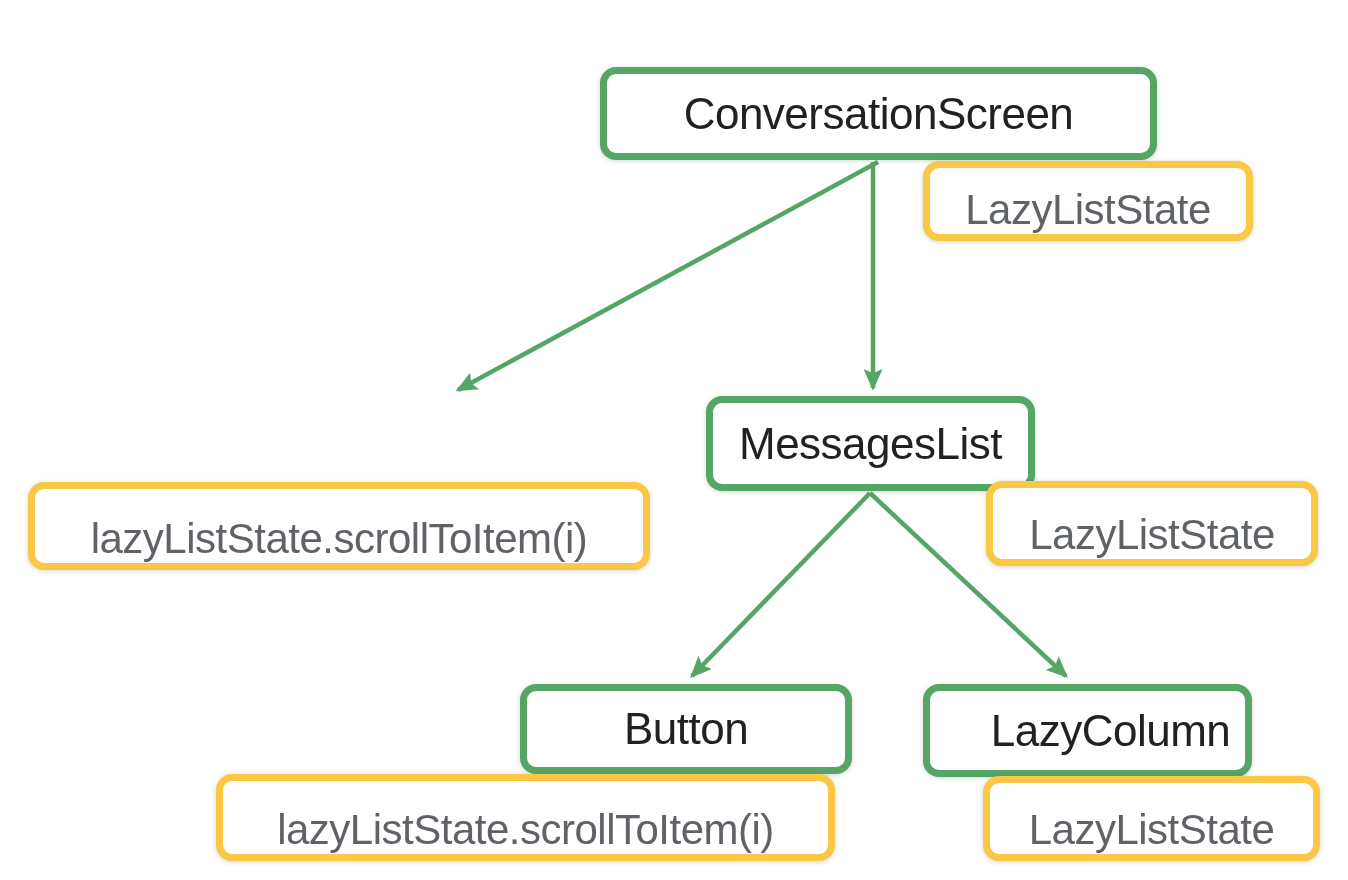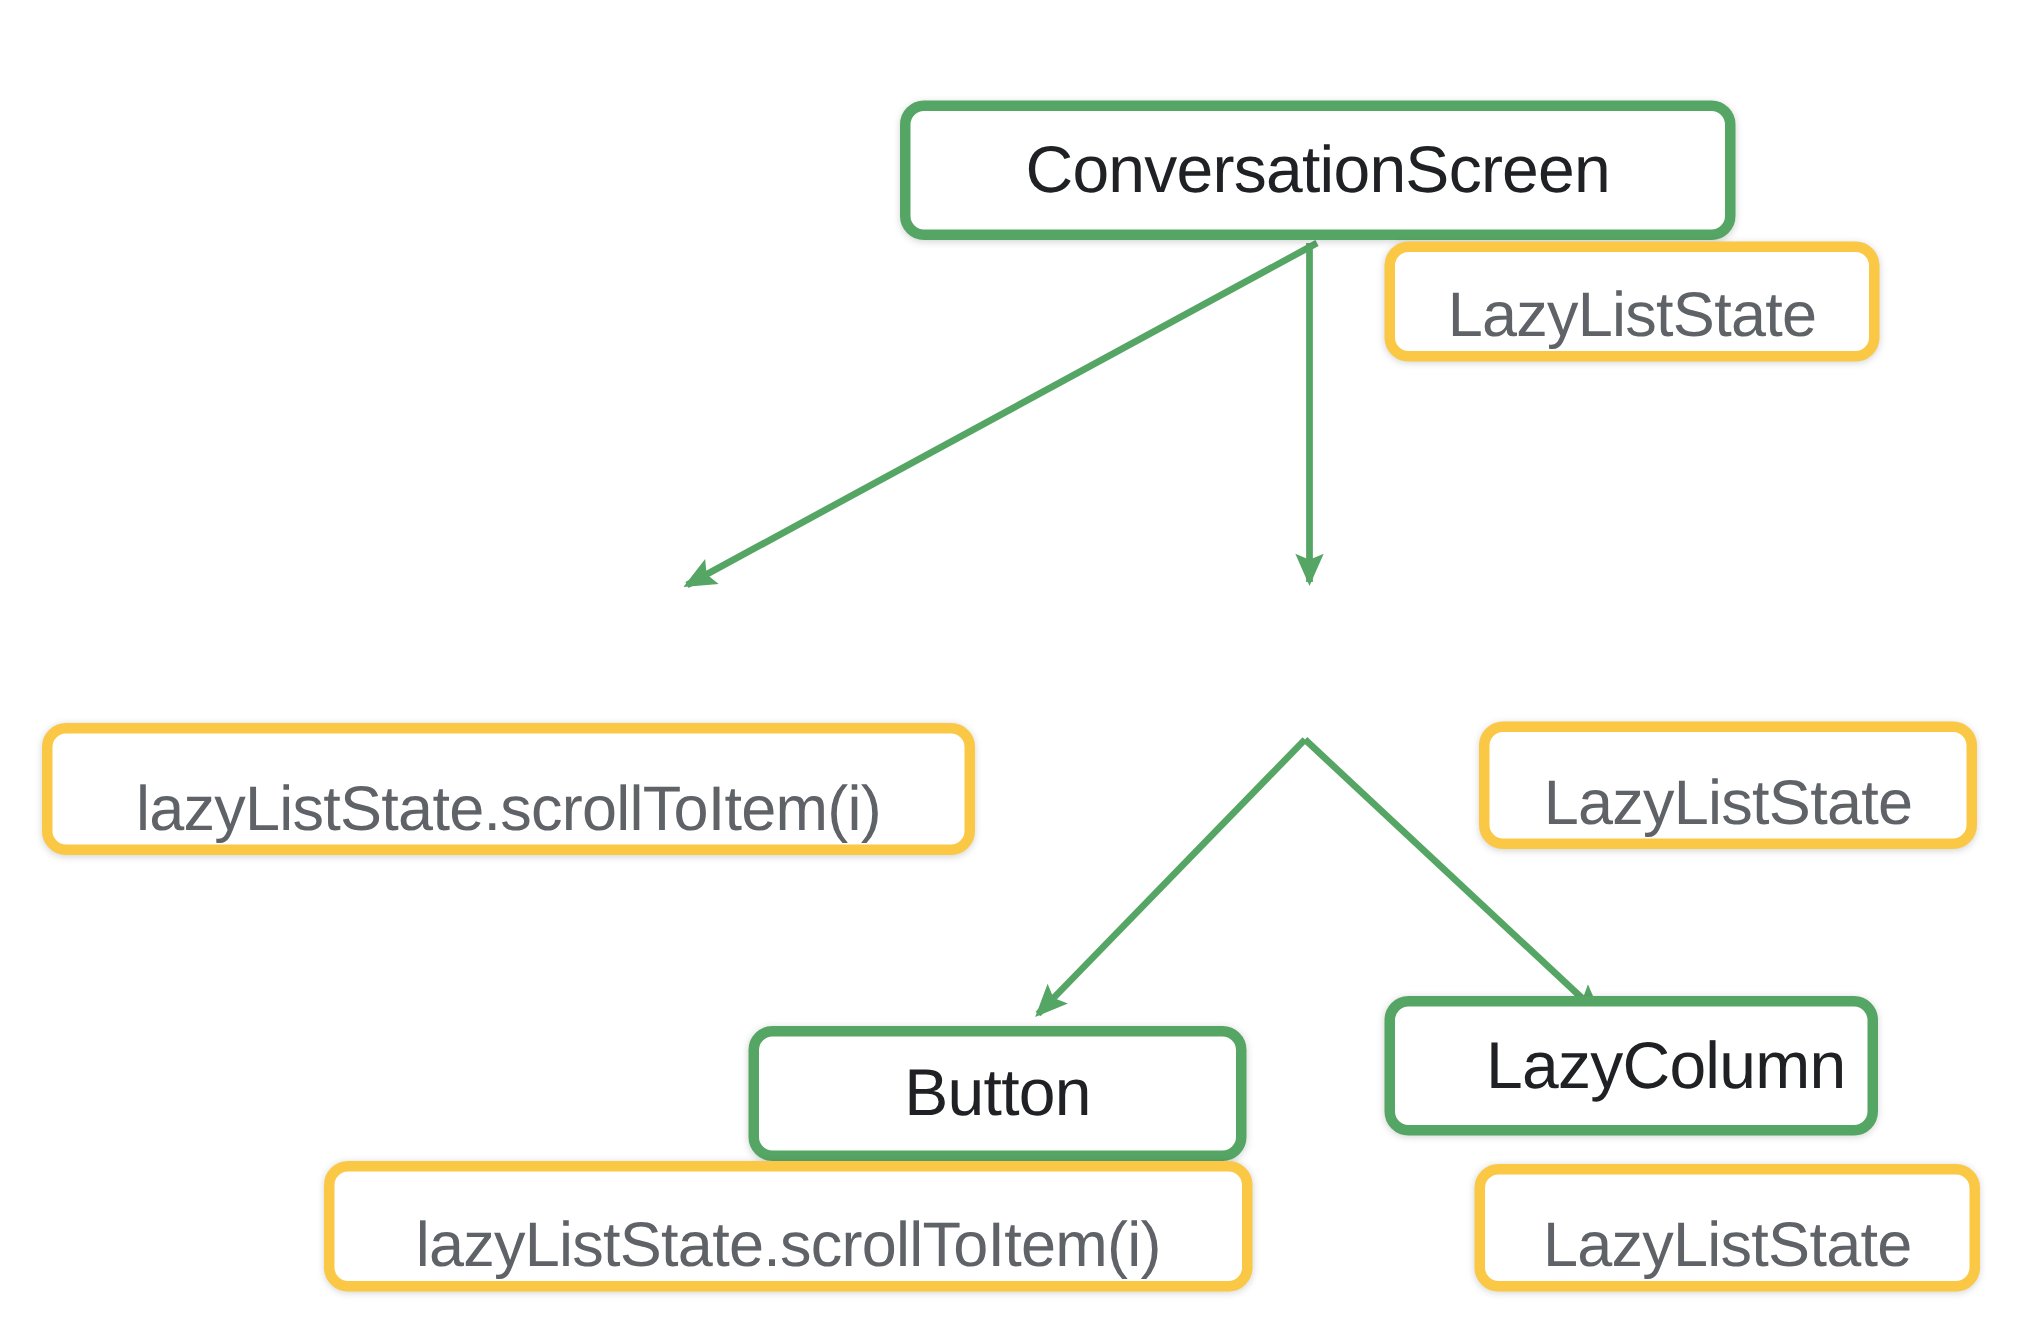--- a/index.html
+++ b/index.html
@@ -51,22 +51,22 @@
   .badge {
     border: 7px solid var(--badge-border, #FBC846);
     color: var(--badge-text, #5F6368);
     font-size: 42px;
     align-items: flex-end;
   }
   
   .n-conversation { left: 600px; top: 43px;  width: 557px; height: 93px; }
   .n-userinput    { left: 310px; top: 373px; width: 333px; height: 87px; }
   .n-messageslist { left: 706px; top: 372px; width: 329px; height: 95px; }
-  .n-button       { left: 499px; top: 660px; width: 332px; height: 90px; }
-  .n-lazycolumn   { left: 923px; top: 640px; width: 329px; height: 93px; padding-left: 46px; }
+  .n-button       { left: 520px; top: 660px; width: 332px; height: 90px; }
+  .n-lazycolumn   { left: 923px; top: 660px; width: 329px; height: 93px; padding-left: 46px; }
   
   .b-cs-state  { left: 923px; top: 137px; width: 330px; height: 80px; }
   .b-ui-call   { left: 28px;  top: 458px; width: 622px; height: 88px; }
   .b-ml-state  { left: 986px; top: 457px; width: 332px; height: 85px; }
   .b-btn-call  { left: 216px; top: 750px; width: 619px; height: 87px; }
   .b-lc-state  { left: 983px; top: 752px; width: 337px; height: 85px; }
 </style>
 </head>
 <body>
 
@@ -82,20 +82,23 @@
     <line class="edge" x1="873" y1="138" x2="873" y2="364" marker-end="url(#arrowhead)"></line>
     <line class="edge" x1="870" y1="469" x2="692" y2="652" marker-end="url(#arrowhead)"></line>
     <line class="edge" x1="870" y1="469" x2="1066" y2="652" marker-end="url(#arrowhead)"></line>
   </svg>
 
   <div class="node n-conversation">
     <span>ConversationScreen</span>
   </div>
 
 
+  <div class="node n-messageslist">
+    <span>MessagesList</span>
+  </div>
 
   <div class="node n-button">
     <span>Button</span>
   </div>
 
   <div class="node n-lazycolumn">
     <span>LazyColumn</span>
   </div>
 
   <div class="badge b-cs-state">

